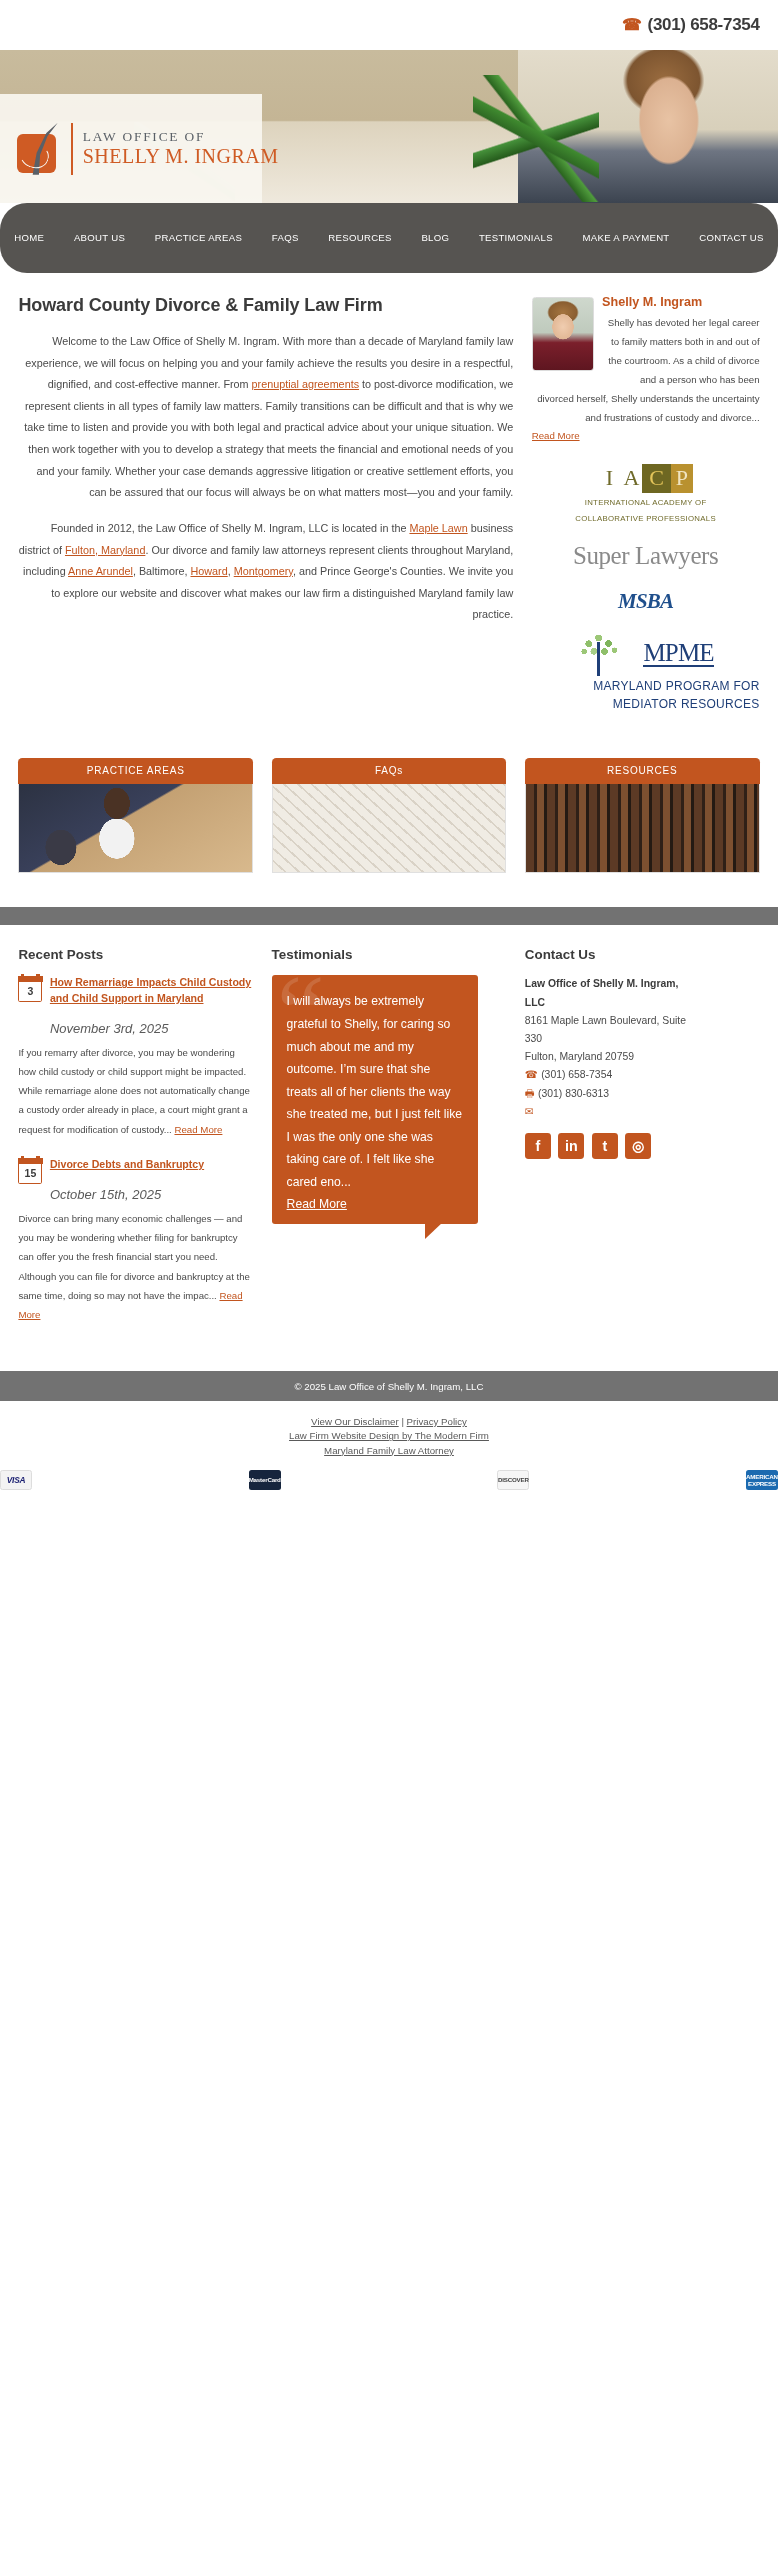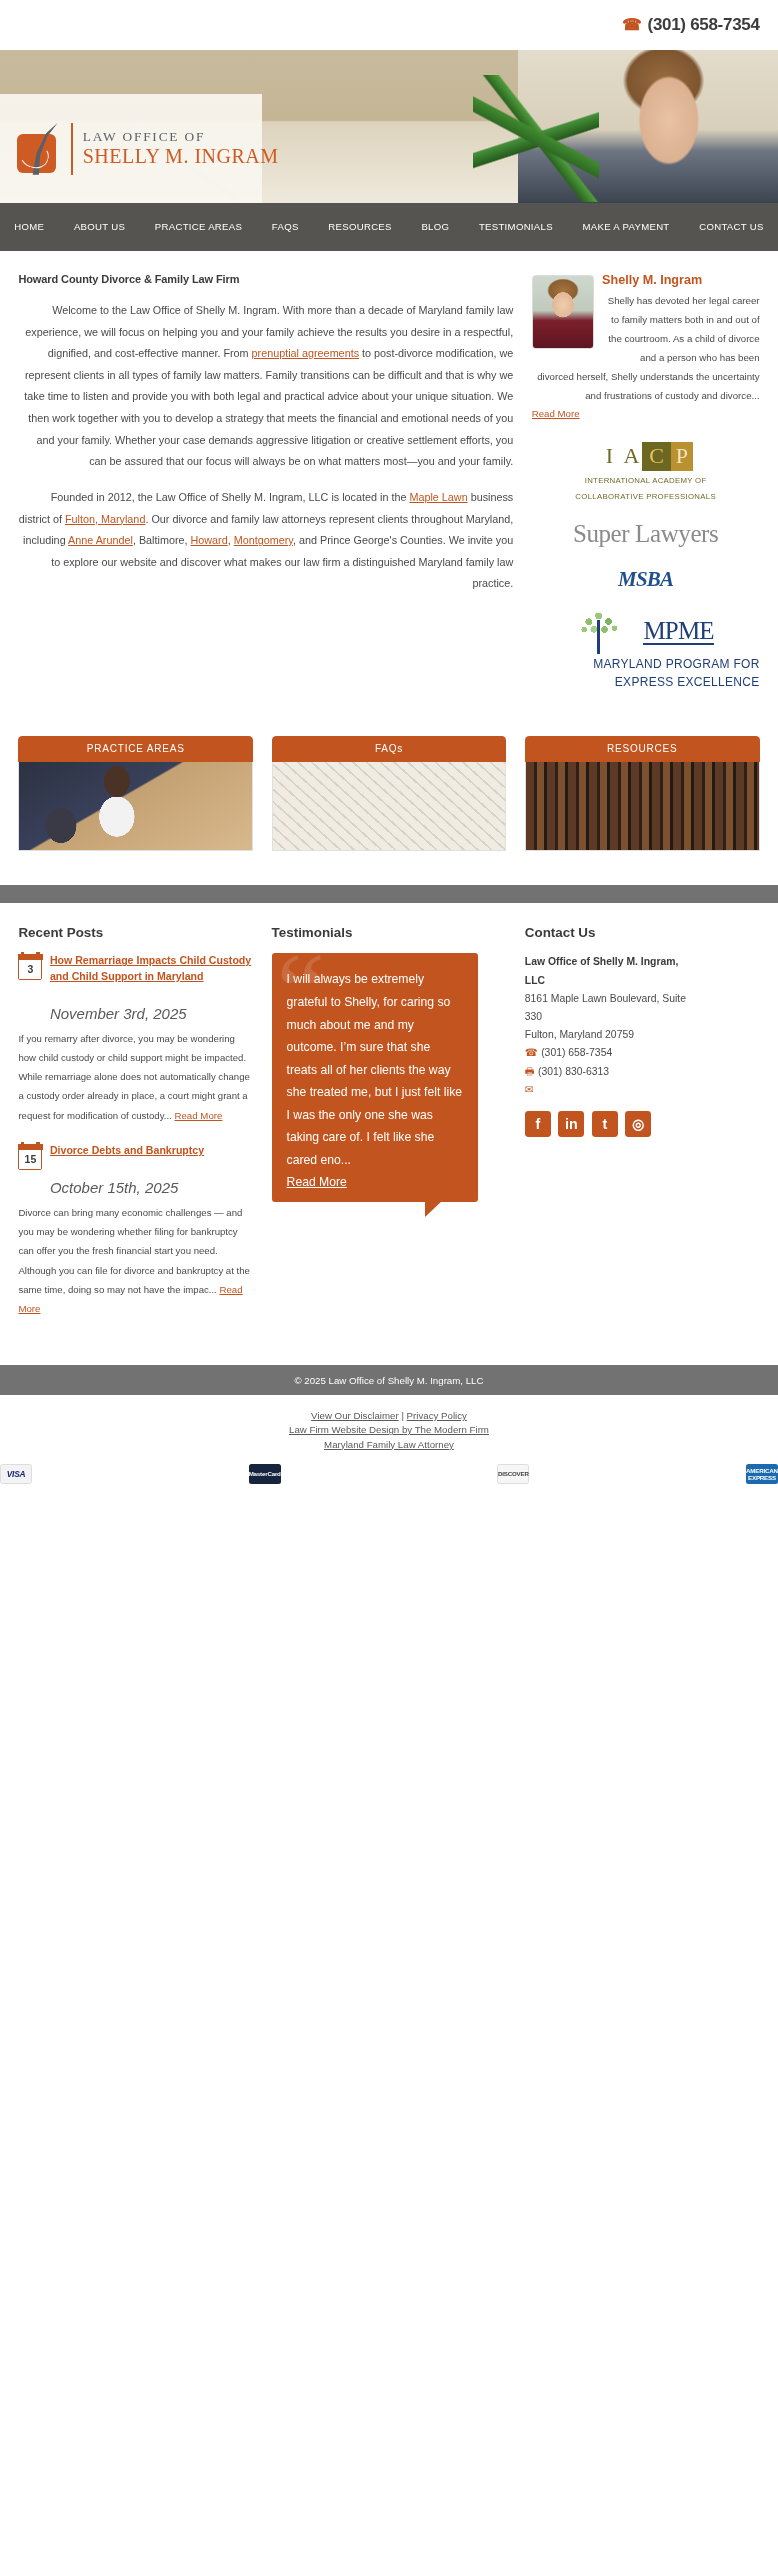--- a/index.html
+++ b/index.html
@@ -90,24 +90,25 @@
     font-size: 13.4px; letter-spacing: 1.8px; color: #5a6067;
   }
   .logo-line2 {
     font-family: "Liberation Serif", serif;
     font-size: 20px; letter-spacing: 0.5px; color: #cf5b24;
     margin-top: 1.7px; white-space: nowrap;
   }
 
   
   .nav {
-    height: 48px;
+    height: 70px;
     background: rgba(38,36,32,0.78);
     display: flex; align-items: center; justify-content: space-between;
     padding: 0 8.4px;
+    border-radius: 27px;
   }
   .nav-item {
     color: #ffffff;
     font-size: 9.6px;
     letter-spacing: 0.3px;
     text-align: center;
     line-height: 1.25;
     padding: 3.4px 5.9px;
     cursor: pointer;
     text-transform: uppercase;
@@ -117,21 +118,21 @@
   
   .main-wrap {
     display: flex;
     padding: 22px 18.4px 0 18.4px;
     gap: 18.4px;
   }
   .col-main { width: 495px; }
   .col-side { width: 228px; }
 
   h1.page-title {
-    font-size: 11px; font-weight: bold; color: #3b3b3b;
+    font-size: 18px; font-weight: bold; color: #3b3b3b;
     margin-bottom: 15px; letter-spacing: -0.1px;
   }
   .body-p {
     font-size: 10.8px; line-height: 2.0; color: #4a4a4a;
     margin-bottom: 14.3px; text-align: right;
   }
   a.inline-link { color: #c2551f; text-decoration: underline; }
 
   
   .attorney {
@@ -259,21 +260,21 @@
   .cal-top:before { left: 3.4px; } .cal-top:after { right: 3.4px; }
   .cal-day {
     position: absolute; left: 0; right: 0; top: 6.7px;
     text-align: center; font-size: 10.5px; font-weight: bold; color: #3b3b3b;
   }
   .post-title {
     font-size: 10.6px; font-weight: bold; color: #c2551f;
     text-decoration: underline; line-height: 1.5; cursor: pointer;
   }
   .post-date {
-    font-size: 15px; font-style: italic; color: #5a5a5a; margin-top: 20px;
+    font-size: 13px; font-style: italic; color: #5a5a5a; margin-top: 14px;
   }
   .post-excerpt {
     font-size: 9.6px; line-height: 2.0; color: #4a4a4a; margin-top: 6.7px;
   }
 
   .quote-card {
     background: #c2551f; color: #fff; border-radius: 3px;
     padding: 15px 15px 13.4px 15px; position: relative; width: 206px;
   }
   .quote-card:before {
@@ -408,21 +409,21 @@
       <div class="badge-block msba">MSBA</div>
 
       <div class="badge-block">
         <div class="mpme-wrap">
           <div class="mpme-tree"></div>
           <div class="mpme-text">
             <div class="mpme-main">MPME</div>
           </div>
         </div>
         <div class="mpme-sub">MARYLAND PROGRAM FOR</div>
-        <div class="mpme-sub">EXPRESS EXCELLENCE</div>
+        <div class="mpme-sub">MEDIATOR RESOURCES</div>
       </div>
 
     </div>
   </div>
 </div>
 
 <div class="features">
   <div class="feature">
     <div class="feature-head">PRACTICE AREAS</div>
     <div class="feature-img feat-practice"></div>

